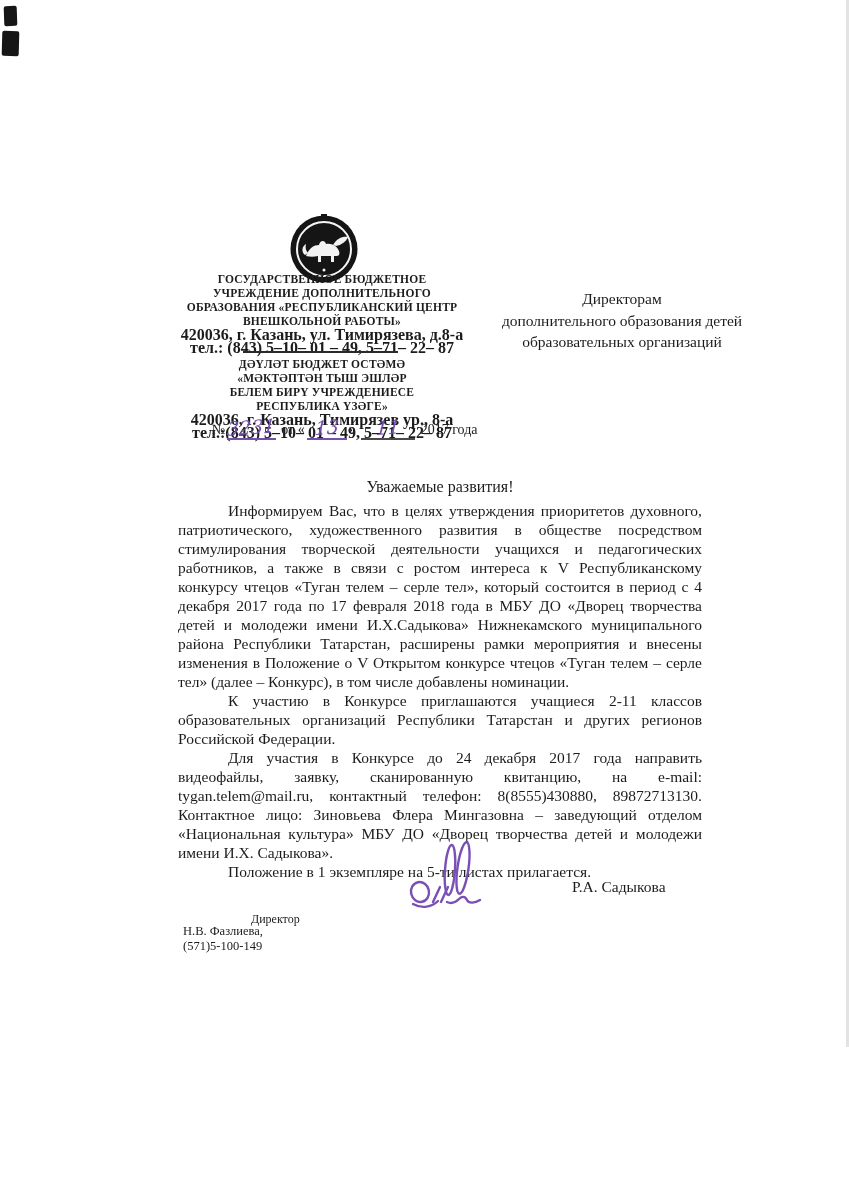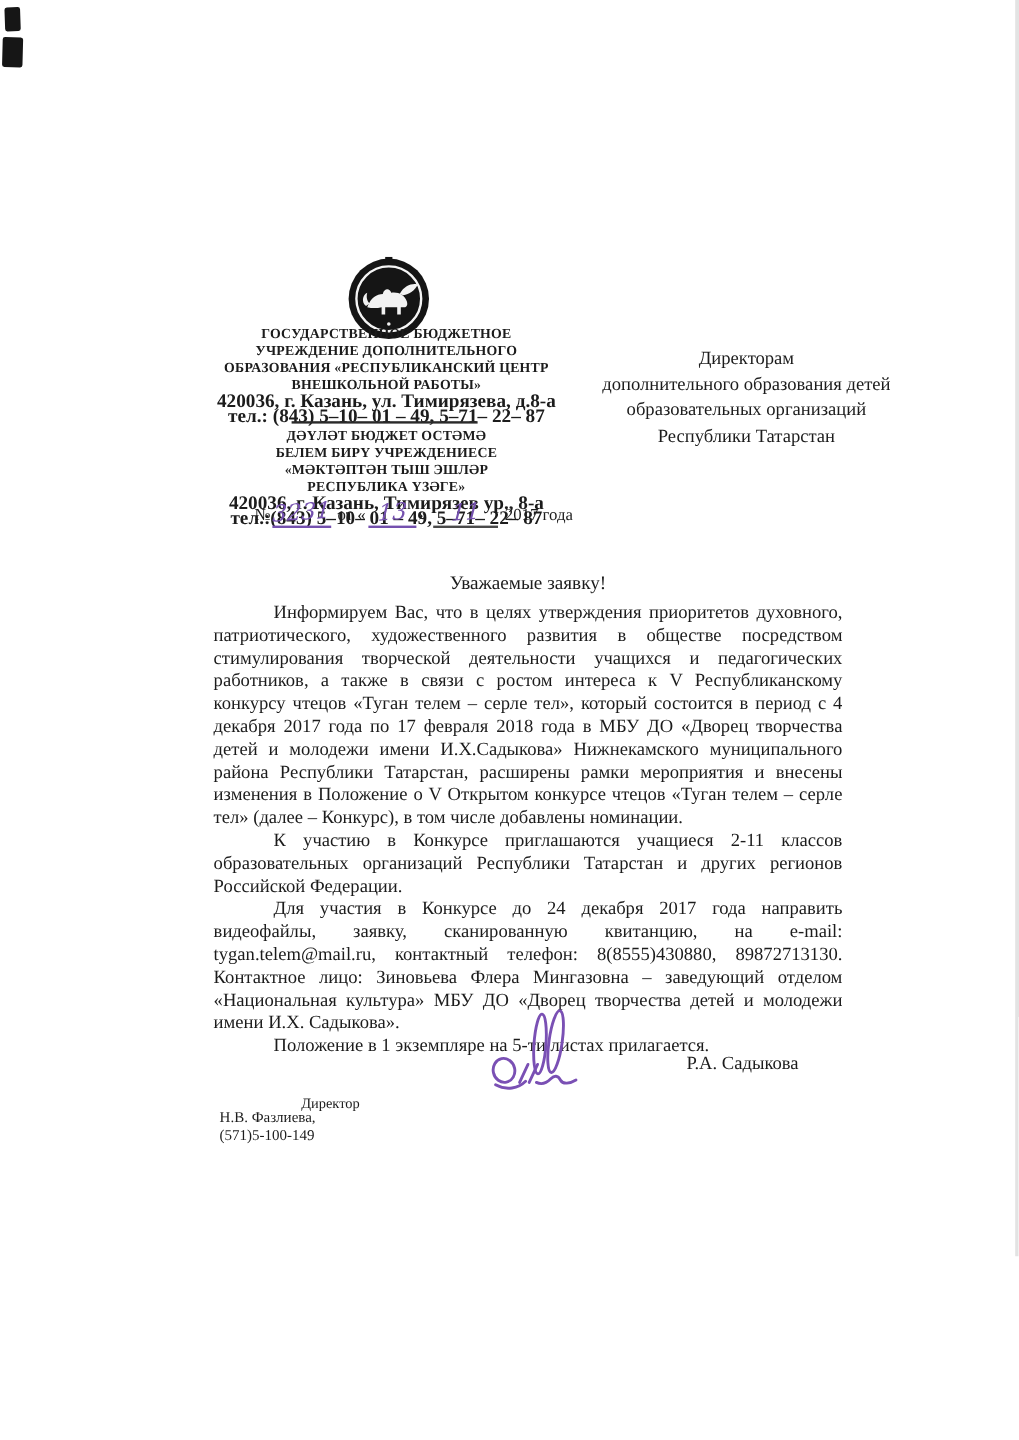--- a/index.html
+++ b/index.html
@@ -83,42 +83,41 @@
     <div class="org">ОБРАЗОВАНИЯ «РЕСПУБЛИКАНСКИЙ ЦЕНТР</div>
     <div class="org">ВНЕШКОЛЬНОЙ РАБОТЫ»</div>
     <div class="addr">420036, г. Казань, ул. Тимирязева, д.8-а</div>
     <div class="addr">тел.: (843) 5–10– 01 – 49, 5–71– 22– 87</div>
   </div>
 
   <div class="lh-divider"></div>
 
   <div class="lh tat">
     <div class="org">ДӘҮЛӘТ БЮДЖЕТ ОСТӘМӘ</div>
+    <div class="org">«МӘКТӘПТӘН ТЫШ ЭШЛӘР</div>
     <div class="org">БЕЛЕМ БИРҮ УЧРЕЖДЕНИЕСЕ</div>
-    <div class="org">«МӘКТӘПТӘН ТЫШ ЭШЛӘР</div>
     <div class="org">РЕСПУБЛИКА ҮЗӘГЕ»</div>
     <div class="addr">420036, г. Казань, Тимирязев ур., 8-а</div>
     <div class="addr">тел.:(843) 5–10– 01 – 49, 5–71– 22– 87</div>
   </div>
 
   <div class="refline">
     <span class="printed">№</span><span class="blank b-num"><span class="hw">3231</span></span>
     <span class="printed">от «</span><span class="blank b-day"><span class="hw">13</span></span><span class="printed">»</span>
     <span class="blank b-month"><span class="hw">11</span></span>
     <span class="printed">2017 года</span>
   </div>
 
   <div class="recipient">
     <div>Директорам</div>
     <div>дополнительного образования детей</div>
     <div>образовательных организаций</div>
-    <div>Республики Татарстан</div>
   </div>
 
-  <div class="salutation">Уважаемые заявку!</div>
+  <div class="salutation">Уважаемые развития!</div>
 
   <div class="bodytext">
     <p>Информируем  Вас, что в целях утверждения приоритетов духовного, патриотического, художественного развития в обществе посредством стимулирования творческой деятельности учащихся и педагогических работников,  а также в связи с ростом интереса к V Республиканскому конкурсу чтецов «Туган телем – серле тел», который состоится в период с 4 декабря 2017 года по 17 февраля 2018 года в МБУ ДО «Дворец творчества детей и молодежи имени И.Х.Садыкова» Нижнекамского муниципального района Республики Татарстан, расширены рамки мероприятия и внесены изменения в Положение о V Открытом конкурсе чтецов «Туган телем – серле тел» (далее – Конкурс), в том числе добавлены номинации.</p>
     <p>К участию в Конкурсе приглашаются учащиеся 2-11 классов образовательных организаций Республики Татарстан и других регионов Российской Федерации.</p>
     <p>Для участия в Конкурсе до 24 декабря 2017 года направить видеофайлы, заявку, сканированную квитанцию, на e-mail: tygan.telem@mail.ru, контактный телефон: 8(8555)430880, 89872713130. Контактное лицо: Зиновьева Флера Мингазовна – заведующий отделом «Национальная культура»  МБУ ДО «Дворец творчества детей и молодежи имени И.Х. Садыкова».</p>
     <p>Положение в 1 экземпляре на 5-ти листах прилагается.</p>
   </div>
 
   <div class="sig-title">Директор</div>
 

